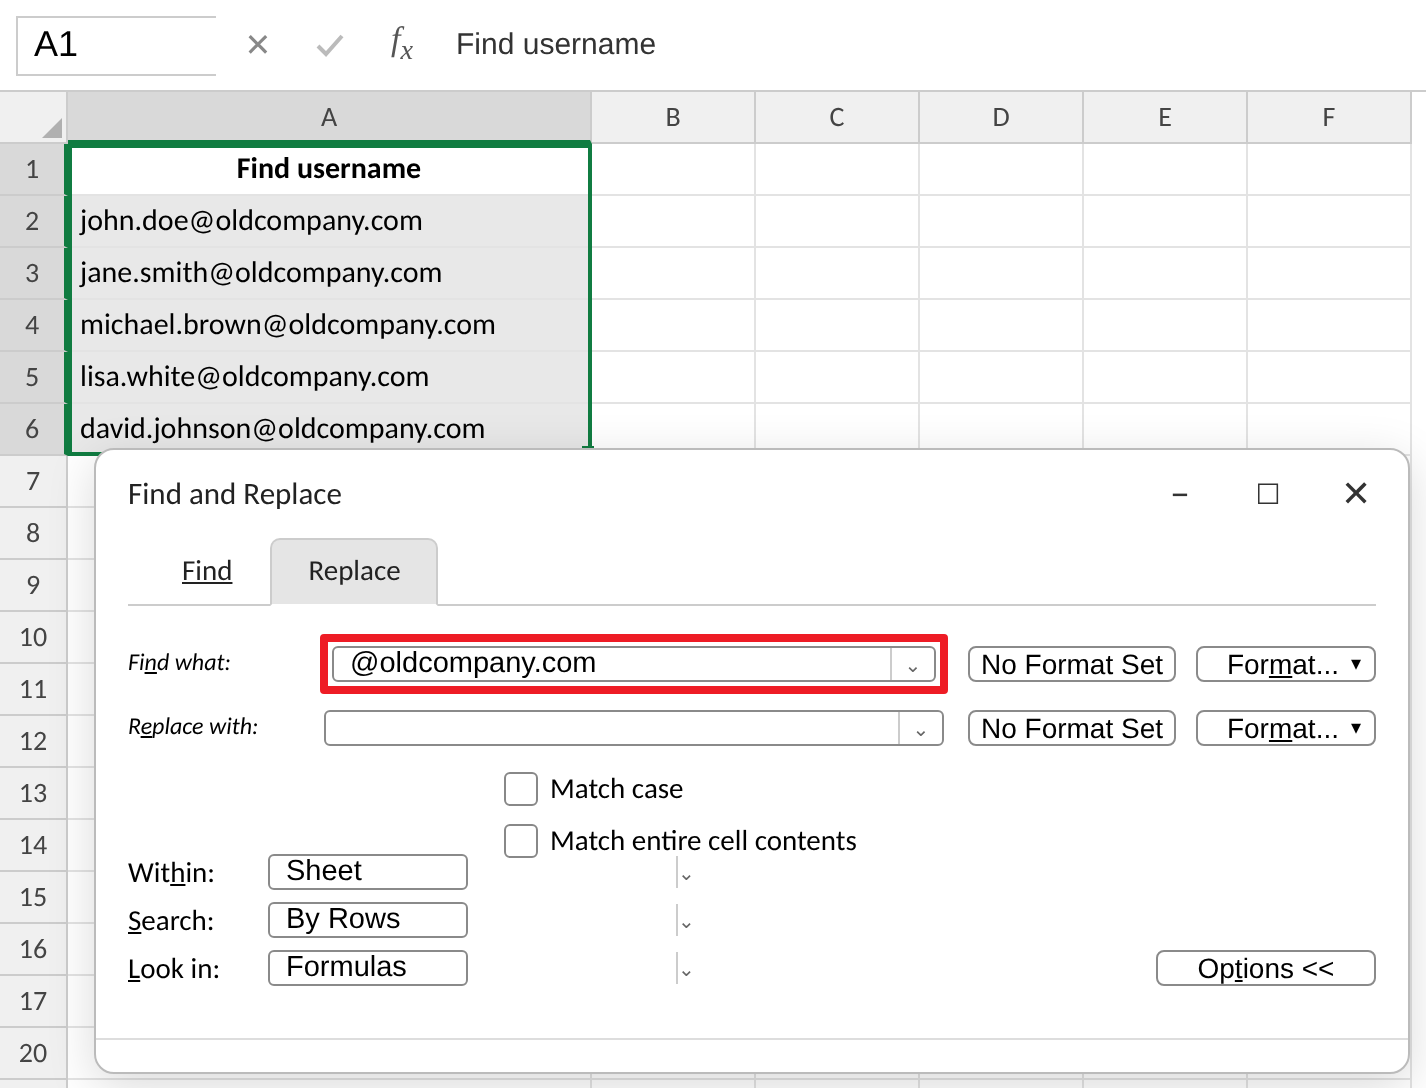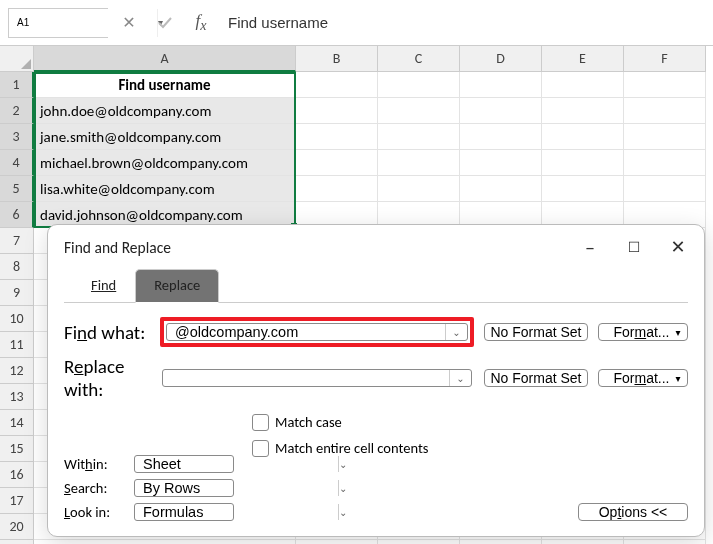--- a/index.html
+++ b/index.html
@@ -28,21 +28,21 @@
     height: 30px;
     border: 1px solid #ccc;
     width: 100px;
     background: #fff;
     margin-left: 4px;
   }
   .namebox {
     flex: 1;
     padding: 0 8px;
     height: 100%;
-    font-size: 10px;
+    font-size: 18px;
     border: none;
     outline: none;
   }
   .namebox-dd {
     width: 18px; height: 100%;
     display: flex; align-items: center; justify-content: center;
     color: #666; font-size: 10px;
     border-left: 1px solid #eee;
   }
   .fb-btn {
@@ -176,29 +176,29 @@
     border-bottom: none;
     color: #222;
     display: flex; 
   }
   .tab.inactive span { text-decoration: underline; }
   .tab.active {
     border: 1px solid #ccc;
     border-bottom: 1px solid #fff;
     border-radius: 5px 5px 0 0;
     margin-bottom: -1px;
-    background: #737373;
+    background: #e5e5e5;
   }
   .formrow {
     display: flex;
     align-items: center;
     gap: 10px;
     padding: 4px 0;
   }
-  .formlabel { width: 86px; font-size: 19px; }
+  .formlabel { width: 86px; font-size: 12px; font-style: italic; }
   .formlabel .u { text-decoration: underline; }
   .combo {
     display: flex;
     border: 1px solid #8a8a8a;
     height: 18px;
     background: #fff;
     align-items: stretch;
     border-radius: 3px;
   }
   .combo input {

